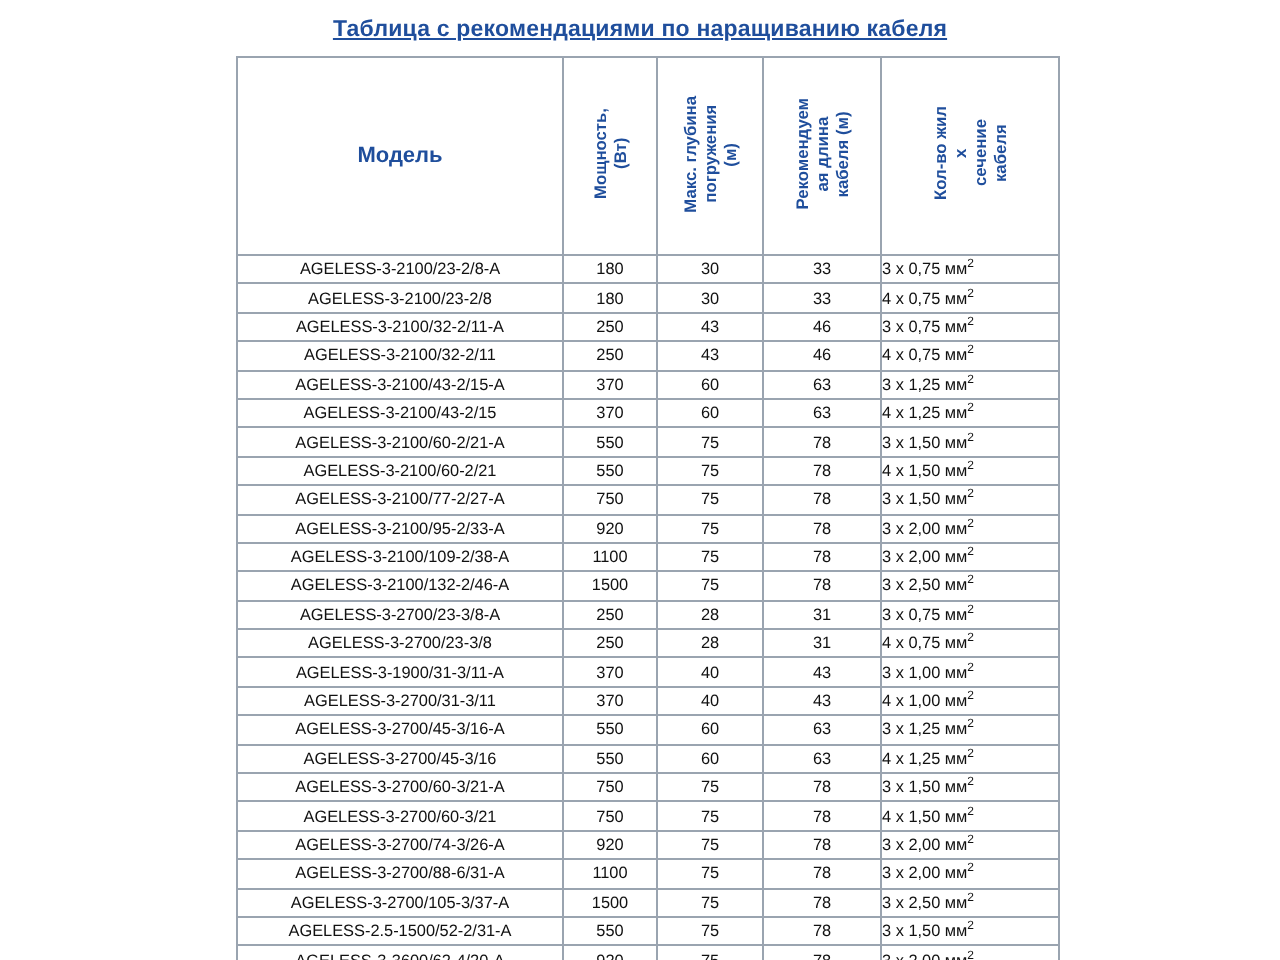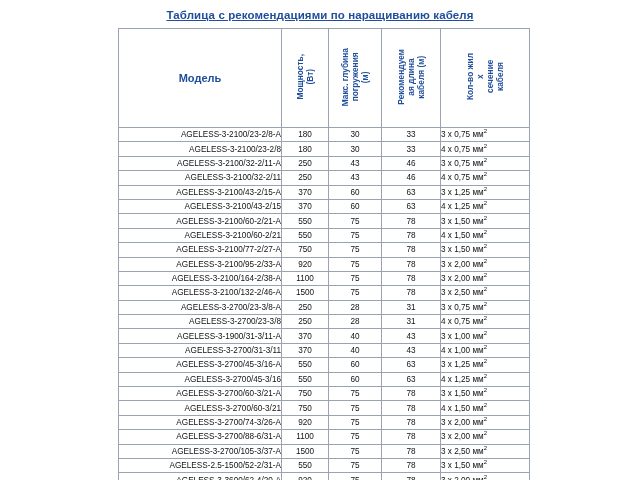--- a/index.html
+++ b/index.html
@@ -73,21 +73,21 @@
   th.vertical.wide { width: 52px; }
   th.vertical.wide2 { width: 58px; }
   th.last-col { width: 88px; }
   tbody td {
     height: 13.4px;
     font-size: 8.2px;
     color: #111111;
     background: #ffffff;
   }
   td.model {
-    text-align: right;
+    text-align: center;
     padding-left: 4px;
     color: #111111;
   }
   td.num {
     text-align: center;
   }
   td.section {
     text-align: left;
     padding-left: 4px;
   }
@@ -187,21 +187,21 @@
             <td class="section">3 х 1,50 мм<sup>2</sup></td>
           </tr>
           <tr>
             <td class="model">AGELESS-3-2100/95-2/33-A</td>
             <td class="num">920</td>
             <td class="num">75</td>
             <td class="num">78</td>
             <td class="section">3 х 2,00 мм<sup>2</sup></td>
           </tr>
           <tr>
-            <td class="model">AGELESS-3-2100/164-2/38-A</td>
+            <td class="model">AGELESS-3-2100/109-2/38-A</td>
             <td class="num">1100</td>
             <td class="num">75</td>
             <td class="num">78</td>
             <td class="section">3 х 2,00 мм<sup>2</sup></td>
           </tr>
           <tr>
             <td class="model">AGELESS-3-2100/132-2/46-A</td>
             <td class="num">1500</td>
             <td class="num">75</td>
             <td class="num">78</td>

